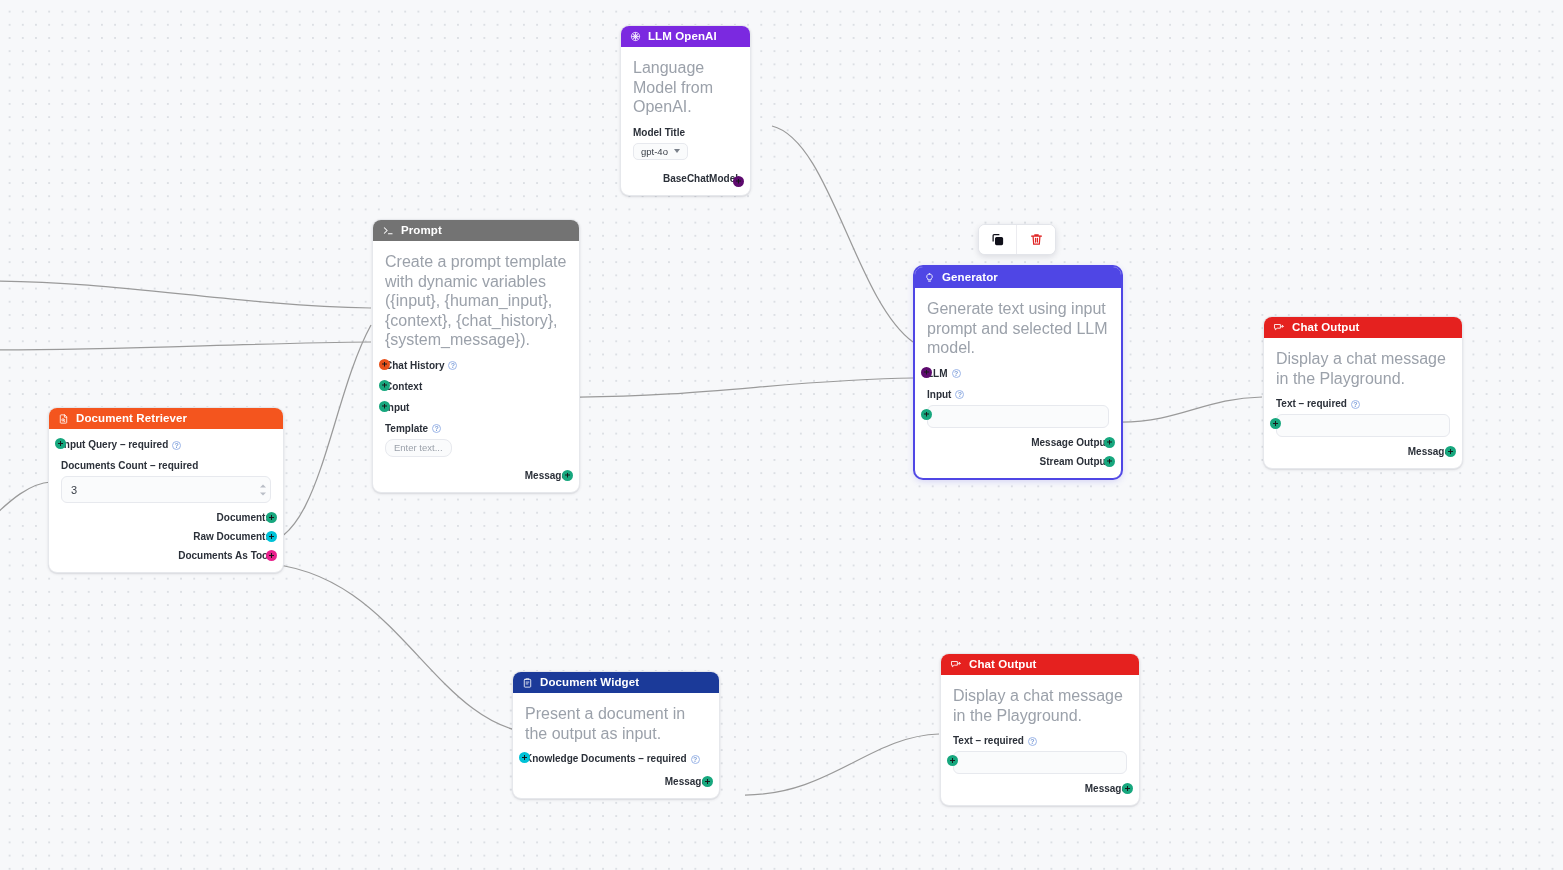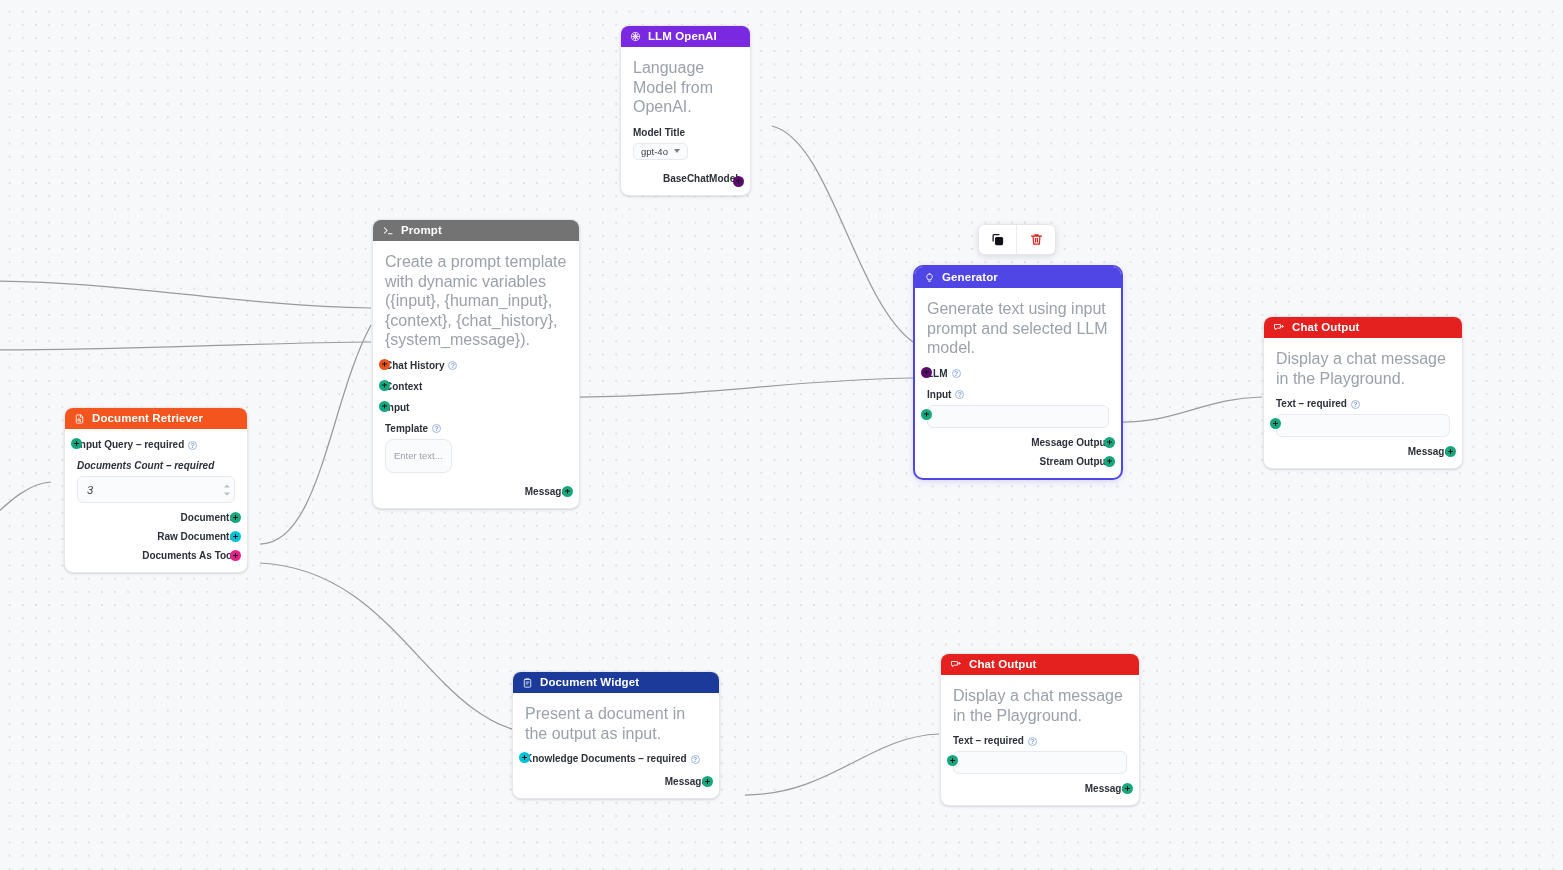--- a/index.html
+++ b/index.html
@@ -126,21 +126,21 @@
     display: flex;
     align-items: center;
     font-family: "Liberation Sans", sans-serif;
   }
 
   .pill-input {
     margin-top: 5px;
     display: inline-flex;
     align-items: center;
     height: 16px;
-    padding: 16px 8px;
+    padding: 8px 8px;
     border: 1px solid #e7e9ee;
     border-radius: 8px;
     background: #fafbfc;
     font-size: 9.5px;
     color: #9ba1aa;
   }
 
   .num-input {
     margin-top: 5px;
     height: 27px;
@@ -410,21 +410,21 @@
         <div class="text-input"></div>
         <span class="port left" style="background:#17a77e; top:19px;"></span>
       </div>
       <div class="out-row" style="margin-top:8px;">
         <span>Message</span>
         <span class="port right" style="background:#17a77e; top:1px;"></span>
       </div>
     </div>
   </div>
 
-  <div class="node" id="n-retr" style="left:64px; top:407px; width:184px;">
+  <div class="node" id="n-retr" style="left:48px; top:407px; width:236px;">
     <div class="node-header" style="background:#f4551e;">
       <span class="hdr-icon">
         <svg width="11" height="12" viewBox="0 0 24 24" fill="none" stroke="#fff" stroke-width="1.8" stroke-linecap="round" stroke-linejoin="round">
           <path d="M14 3H6.5A1.5 1.5 0 005 4.5v15A1.5 1.5 0 006.5 21h11a1.5 1.5 0 001.5-1.5V8z"></path>
           <path d="M14 3v5h5"></path>
           <circle cx="11" cy="14" r="2.6"></circle>
             <path d="M13 16l2 2"></path>
         </svg>
       </span>
       <span class="hdr-title">Document Retriever</span>
@@ -432,21 +432,21 @@
     <div class="node-body">
 
       <div class="row" style="margin-bottom:11px;">
         <div class="field-label">
           <span>Input Query – required</span>
           <span class="help">?</span>
         </div>
         <span class="port left" style="background:#17a77e; top:-2px;"></span>
       </div>
 
-      <div class="row" style="margin-bottom:6px;font-style:italic;">
+      <div class="row" style="margin-bottom:6px;">
         <div class="field-label">
           <span>Documents Count – required</span>
         </div>
         <div class="num-input">
           <span>3</span>
           <span class="stepper">
             <i class="up"></i>
             <i class="dn"></i>
           </span>
         </div>

